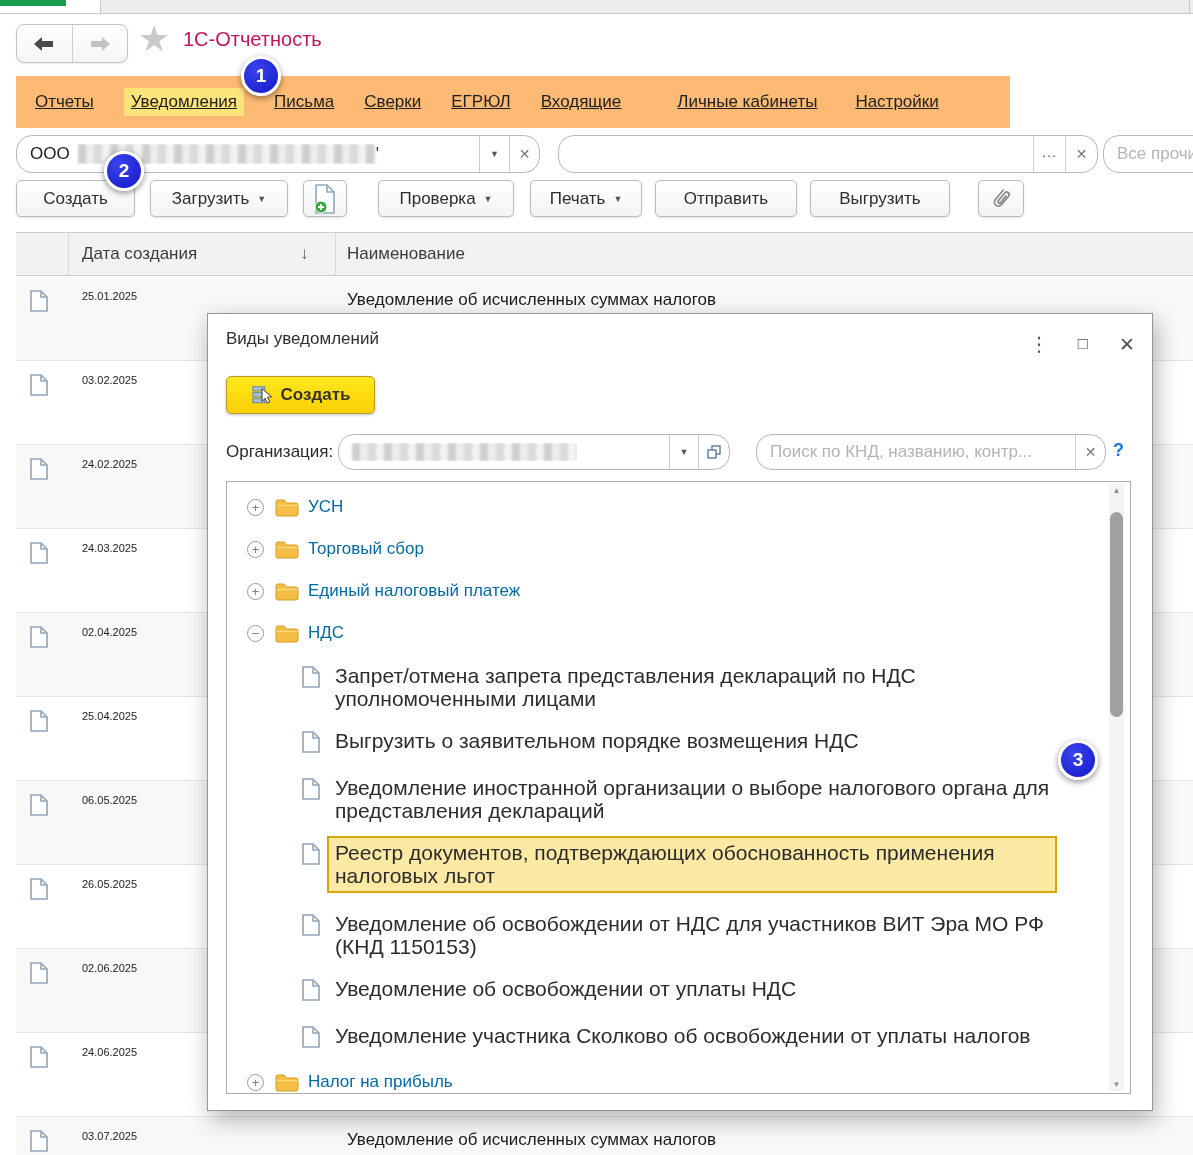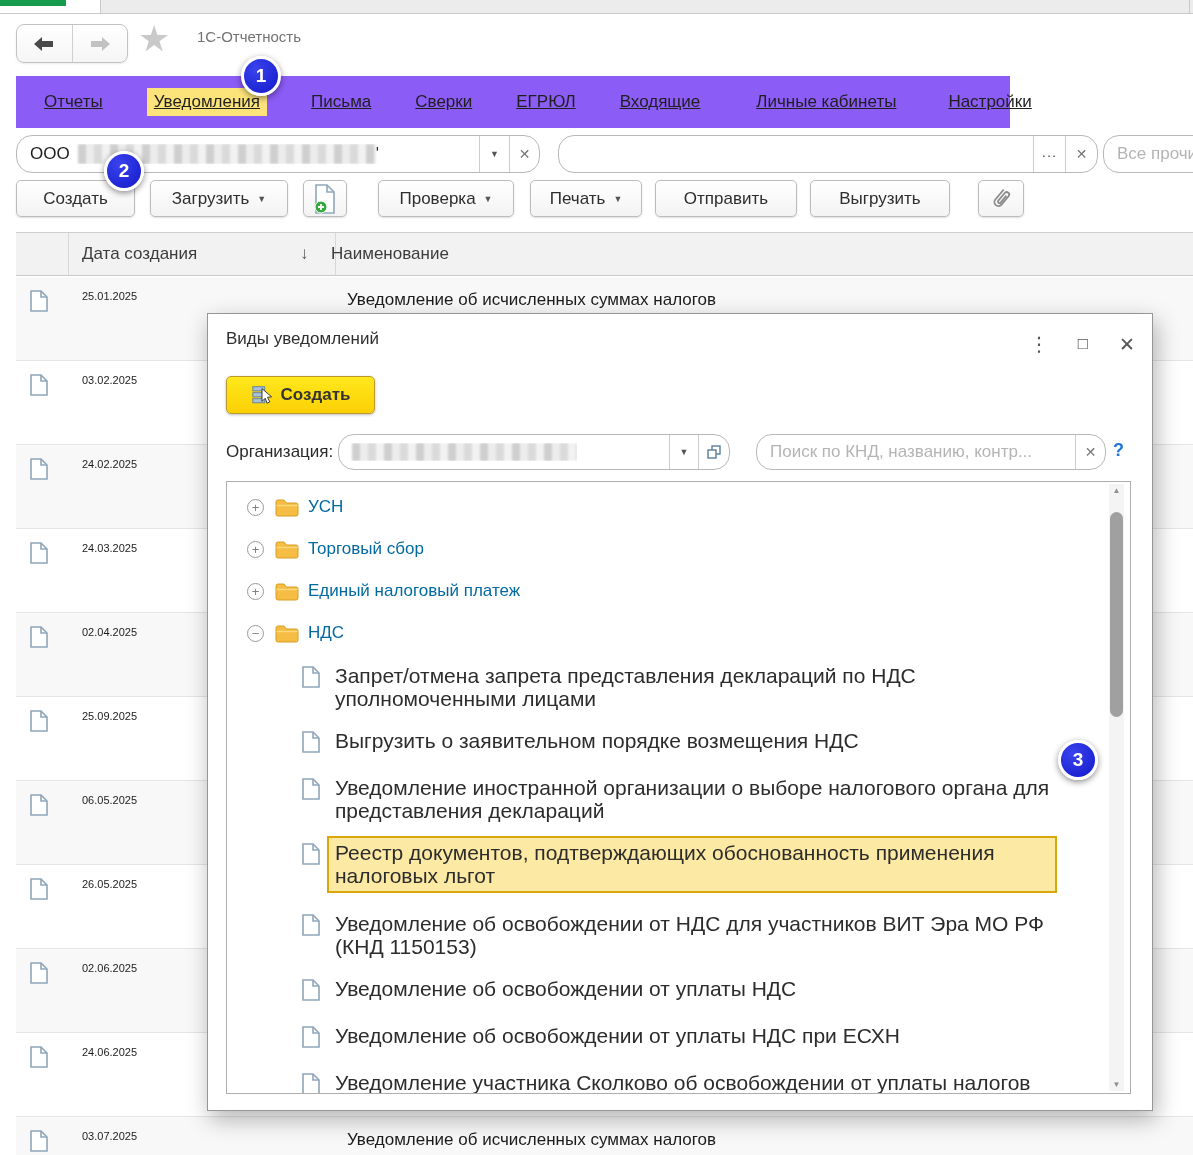--- a/index.html
+++ b/index.html
@@ -10,26 +10,26 @@
   
   .chrome{position:absolute;left:0;top:0;width:1193px;height:13px;background:#ececec;border-bottom:1px solid #c9c9c9}
   .chrome .active-tab{position:absolute;left:0;top:0;width:100px;height:13px;background:#fff;border-right:1px solid #c9c9c9}
   .chrome .green-bar{position:absolute;left:0;top:0;width:66px;height:6px;background:#169c4e}
   .chrome .right-div{position:absolute;left:1189px;top:0;width:1px;height:13px;background:#c9c9c9}
   
   .navgroup{position:absolute;left:16px;top:24px;width:110px;height:37px;border:1px solid #c3c3c3;border-radius:8px;background:linear-gradient(#ffffff,#f5f5f5);box-shadow:0 1px 2px rgba(0,0,0,.08);display:flex}
   .navbtn{flex:1;display:flex;align-items:center;justify-content:center}
   .navbtn.back{border-right:1px solid #cfcfcf}
   .star{position:absolute;left:138px;top:19px;font-size:36px;color:#c9c9c9;line-height:40px}
-  .page-title{position:absolute;left:197px;top:28px;font-size:15px;color:#737373}
-  
-  .tabbar{position:absolute;left:16px;top:76px;width:994px;height:52px;background:#8b5cf6;display:flex;align-items:center;gap:44px;padding-left:28px;box-sizing:border-box}
+  .page-title{position:absolute;left:183px;top:28px;font-size:20px;color:#be185d}
+  
+  .tabbar{position:absolute;left:16px;top:76px;width:994px;height:52px;background:#fdba74;display:flex;align-items:center;gap:30px;padding-left:19px;box-sizing:border-box}
   .tab{font-size:17px;color:#1f1f1f;text-decoration:underline;white-space:nowrap;cursor:default}
   .tab.active{background:#fce37a;padding:4px 7px}
-  .tab:nth-child(7){margin-left:12px}
+  .tab:nth-child(7){margin-left:26px}
   .tab:nth-child(8){margin-left:8px}
   
   .input{position:absolute;height:38px;border:1px solid #b8b8b8;border-radius:16px;background:#fff;display:flex;align-items:center;box-sizing:border-box;font-size:17px}
   .input .txtpad{padding-left:13px;display:flex;align-items:center;white-space:nowrap;overflow:hidden}
   .placeholder{color:#b4b4b4;white-space:nowrap;overflow:hidden}
   .seg{width:29px;align-self:stretch;border-left:1px solid #cdcdcd;display:flex;align-items:center;justify-content:center;color:#6e6e6e;flex:none}
   .seg.first{margin-left:auto}
   .seg .dd{font-size:9px;color:#555}
   .seg .xx{font-size:14px;color:#777}
   .seg .dots{font-size:15px;color:#555;letter-spacing:1px;margin-top:-6px}
@@ -180,21 +180,21 @@
       <path d="M9 4 V17 a4 4 0 0 0 8 0 V6 a2.5 2.5 0 0 0 -5 0 V16 a1.5 1.5 0 0 0 3 0 V7" fill="none" stroke="#8c8c8c" stroke-width="1.8"></path>
     </g>
   </svg>
 </div>
 
 <div class="thead">
   <div class="colsep" style="left:52px"></div>
   <div class="colsep" style="left:319px"></div>
   <div class="th" style="left:66px">Дата создания</div>
   <div class="th" style="left:284px;color:#555">↓</div>
-  <div class="th" style="left:315px">Наименование</div>
+  <div class="th" style="left:331px">Наименование</div>
 </div>
 <div class="rows" id="rows">
     <div class="trow">
       <span class="cell-icon"><svg width="18" height="22" viewBox="0 0 18 22">
           <path d="M1 1 h10 l6 6 v14 H1 Z" fill="#fff" stroke="#8fa6ba" stroke-width="1.6"></path>
           <path d="M11 1 v6 h6" fill="none" stroke="#8fa6ba" stroke-width="1.6"></path>
         </svg></span>
       <span class="cell-date">25.01.2025</span>
       <span class="cell-name">Уведомление об исчисленных суммах налогов</span>
     </div>
@@ -228,21 +228,21 @@
           <path d="M11 1 v6 h6" fill="none" stroke="#8fa6ba" stroke-width="1.6"></path>
         </svg></span>
       <span class="cell-date">02.04.2025</span>
       <span class="cell-name"></span>
     </div>
     <div class="trow alt">
       <span class="cell-icon"><svg width="18" height="22" viewBox="0 0 18 22">
           <path d="M1 1 h10 l6 6 v14 H1 Z" fill="#fff" stroke="#8fa6ba" stroke-width="1.6"></path>
           <path d="M11 1 v6 h6" fill="none" stroke="#8fa6ba" stroke-width="1.6"></path>
         </svg></span>
-      <span class="cell-date">25.09.2025</span>
+      <span class="cell-date">25.04.2025</span>
       <span class="cell-name"></span>
     </div>
     <div class="trow">
       <span class="cell-icon"><svg width="18" height="22" viewBox="0 0 18 22">
           <path d="M1 1 h10 l6 6 v14 H1 Z" fill="#fff" stroke="#8fa6ba" stroke-width="1.6"></path>
           <path d="M11 1 v6 h6" fill="none" stroke="#8fa6ba" stroke-width="1.6"></path>
         </svg></span>
       <span class="cell-date">06.05.2025</span>
       <span class="cell-name"></span>
     </div>
@@ -403,27 +403,20 @@
               <path d="M1 1 h10 l6 6 v14 H1 Z" fill="#fff" stroke="#8fa6ba" stroke-width="1.6"></path>
               <path d="M11 1 v6 h6" fill="none" stroke="#8fa6ba" stroke-width="1.6"></path>
             </svg></span>
           <span class="txt">Уведомление об освобождении от уплаты НДС</span>
         </div>
         <div class="t-child">
           <span class="doc"><svg width="18" height="22" viewBox="0 0 18 22">
               <path d="M1 1 h10 l6 6 v14 H1 Z" fill="#fff" stroke="#8fa6ba" stroke-width="1.6"></path>
               <path d="M11 1 v6 h6" fill="none" stroke="#8fa6ba" stroke-width="1.6"></path>
             </svg></span>
-          <span class="txt">Уведомление об освобождении от уплаты НДС при ЕСХН</span>
-        </div>
-        <div class="t-child">
-          <span class="doc"><svg width="18" height="22" viewBox="0 0 18 22">
-              <path d="M1 1 h10 l6 6 v14 H1 Z" fill="#fff" stroke="#8fa6ba" stroke-width="1.6"></path>
-              <path d="M11 1 v6 h6" fill="none" stroke="#8fa6ba" stroke-width="1.6"></path>
-            </svg></span>
           <span class="txt">Уведомление участника Сколково об освобождении от уплаты налогов</span>
         </div>
         <div class="t-folder">
           <span class="expander">+</span>
           <svg width="24" height="19" viewBox="0 0 24 19">
             <path d="M1 4 a2 2 0 0 1 2 -2 h6 l2.4 3 H21 a2 2 0 0 1 2 2 v9 a2 2 0 0 1 -2 2 H3 a2 2 0 0 1 -2 -2 Z" fill="#f6bd45" stroke="#d79d20"></path>
             <path d="M1.6 7.5 h21" stroke="#ffd97e" stroke-width="1.4"></path>
           </svg>
           <span class="f-label">Налог на прибыль</span>
         </div>

